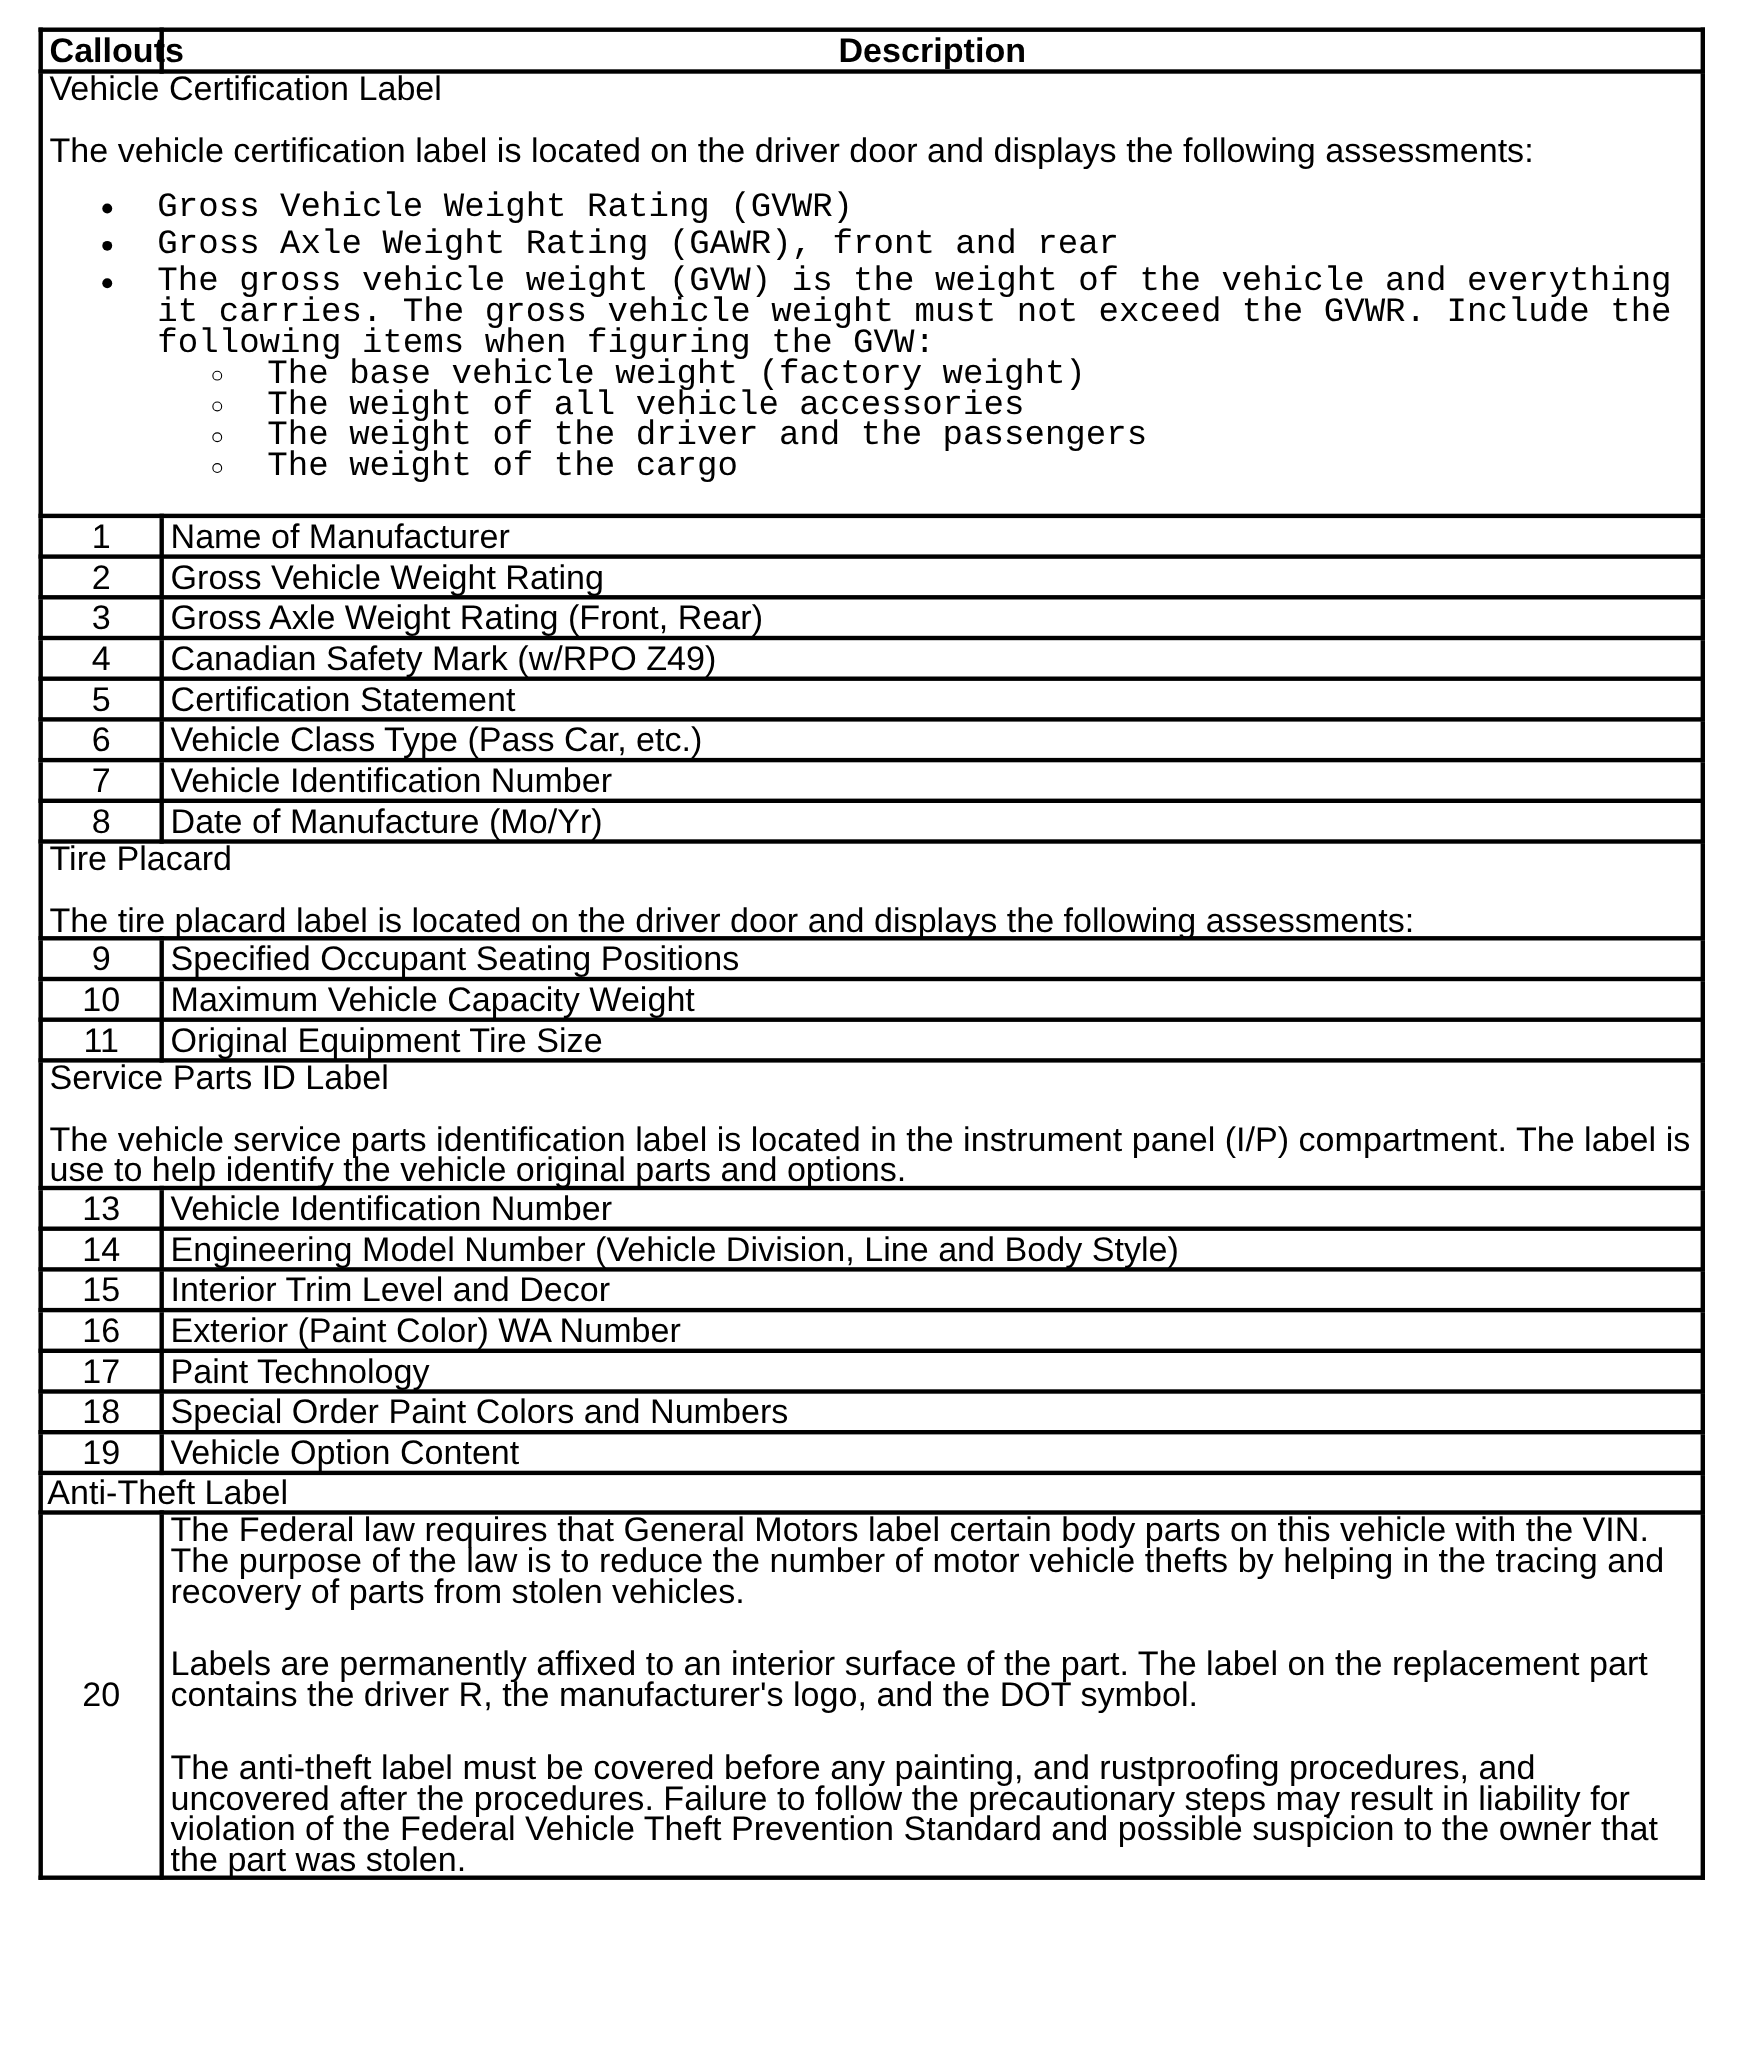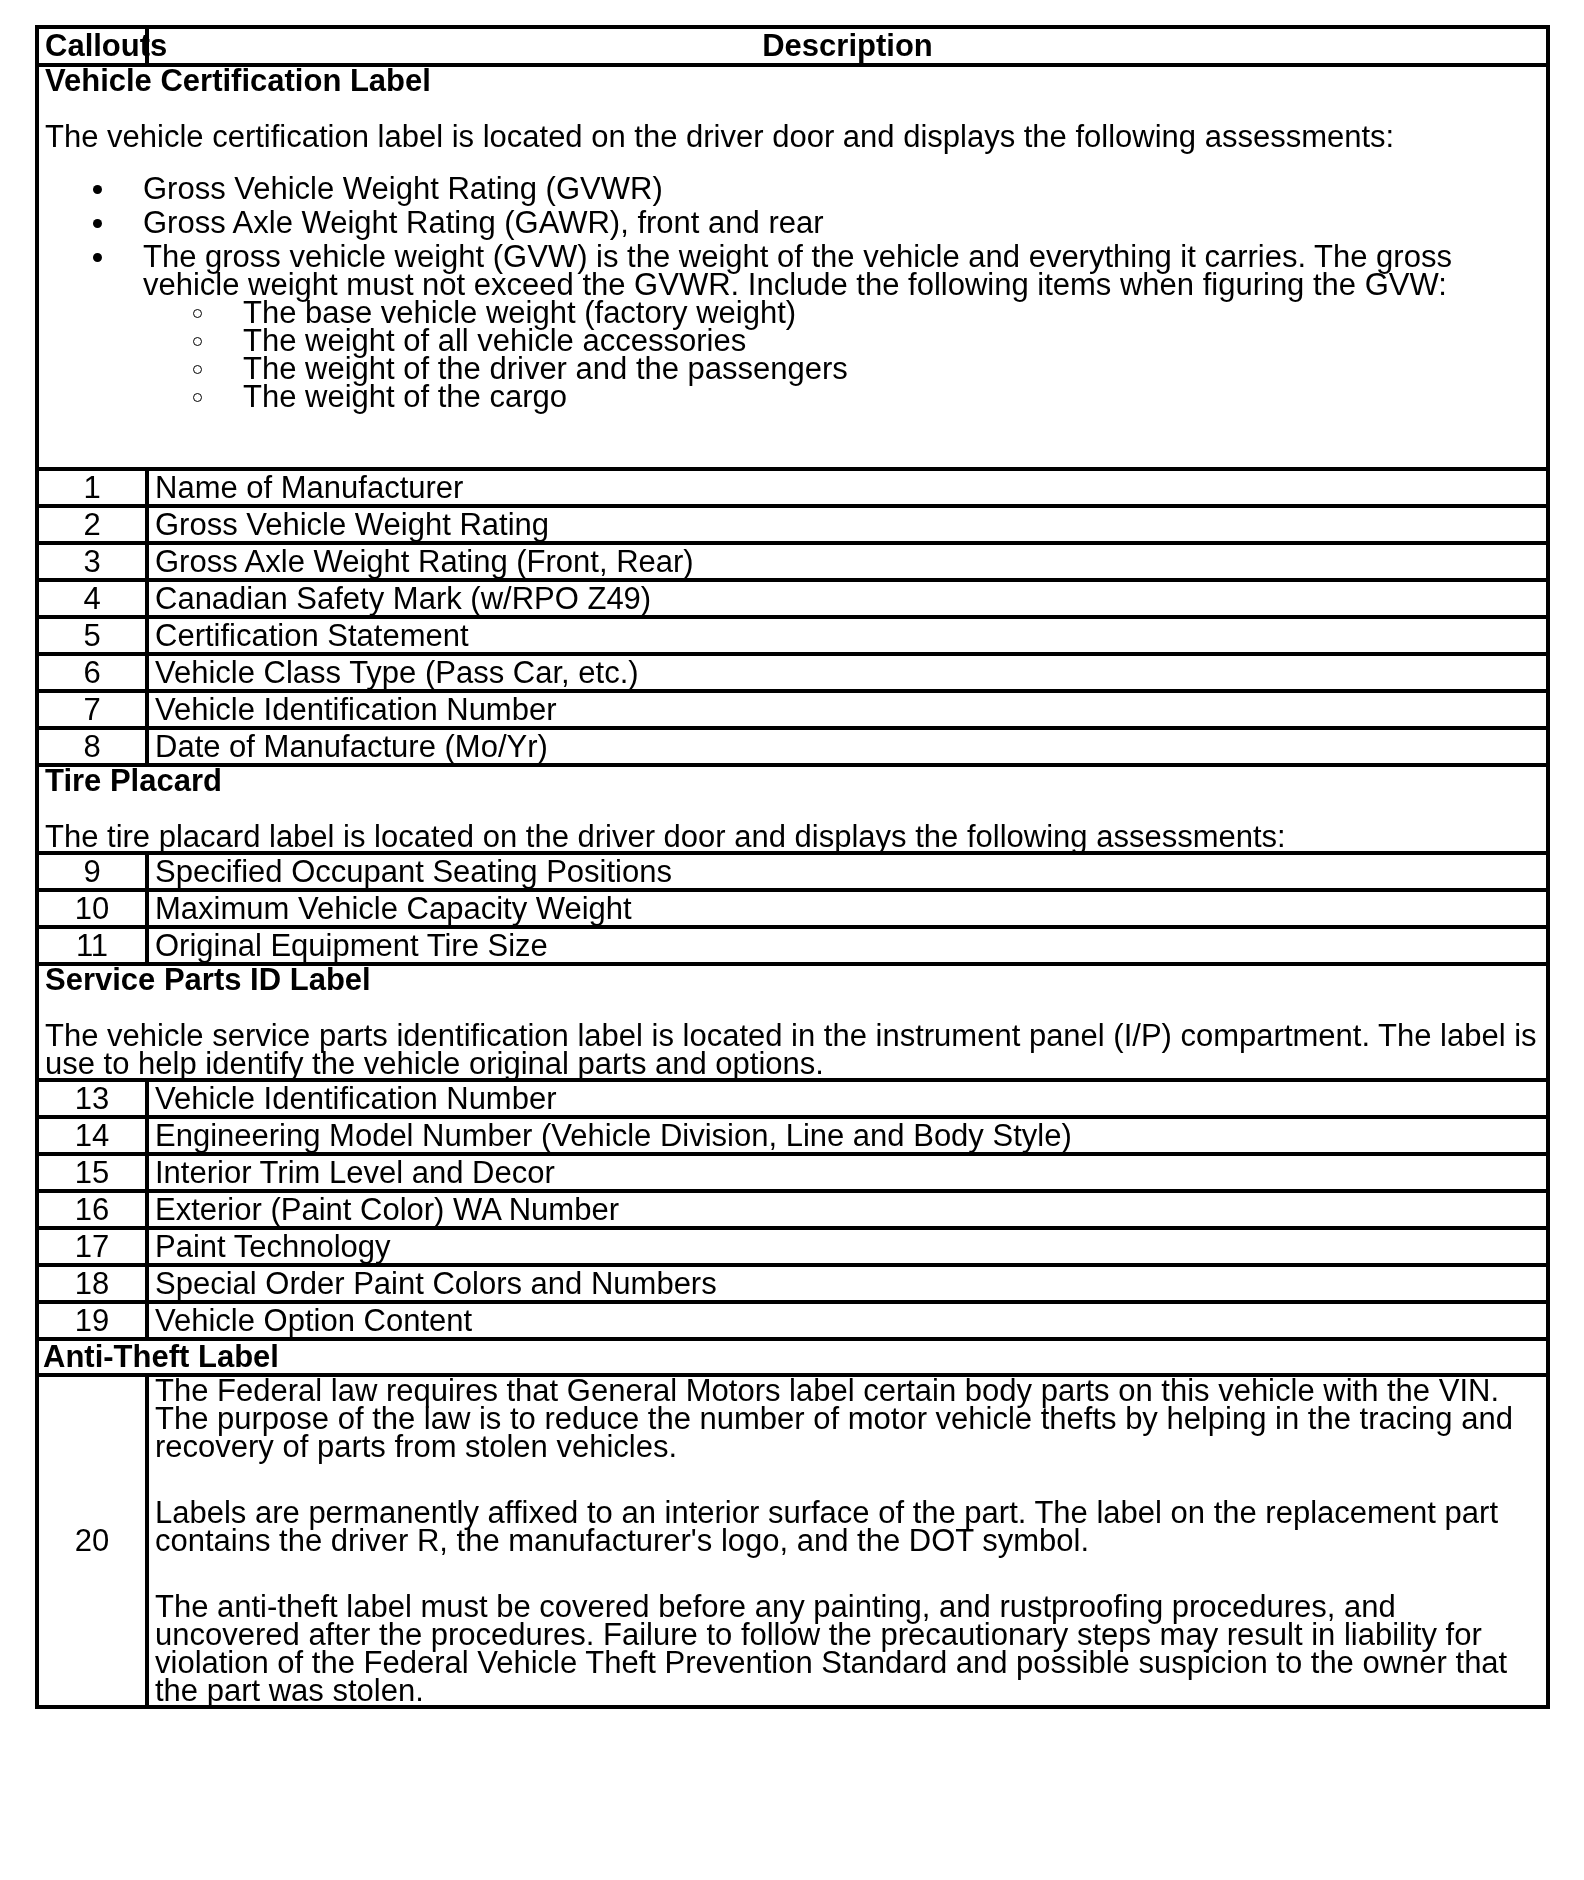--- a/index.html
+++ b/index.html
@@ -19,25 +19,25 @@
     border: 4px solid #000;
     padding: 0 6px;
     vertical-align: middle;
   }
   col.c1 { width: 110px; }
   th { font-weight: bold; height: 34px; text-align: center; }
   th.left { text-align: left; padding-left: 4px; }
   td.num { text-align: center; }
   tr.item td { height: 33px; }
   td.section { padding: 2px 4px 4px 4px; vertical-align: top; }
-  .sec-title { font-weight: bold; display: block; }
+  .sec-title { font-weight: normal; display: block; }
   .gap { display: block; height: 28px; }
   .para { display: block; }
   ul.bul { margin: 24px 0 0 0; padding: 0 0 0 98px; list-style: none; }
-  ul.bul > li { position: relative; margin-bottom: 6px; line-height: 28px; }
+  ul.bul > li { position: relative; margin-bottom: 6px; line-height: 28px; font-family: Liberation Mono, monospace; }
   ul.bul > li > .dot {
     position: absolute; left: -50px; top: 10px;
     width: 9px; height: 9px; border-radius: 50%; background: #000;
   }
   ul.sub { margin: 0; padding: 0 0 0 100px; list-style: none; }
   ul.sub > li { position: relative; line-height: 28px; }
   ul.sub > li > .ring {
     position: absolute; left: -50px; top: 10px;
     width: 9px; height: 9px; border-radius: 50%; border: 1.5px solid #000; box-sizing: border-box;
   }

